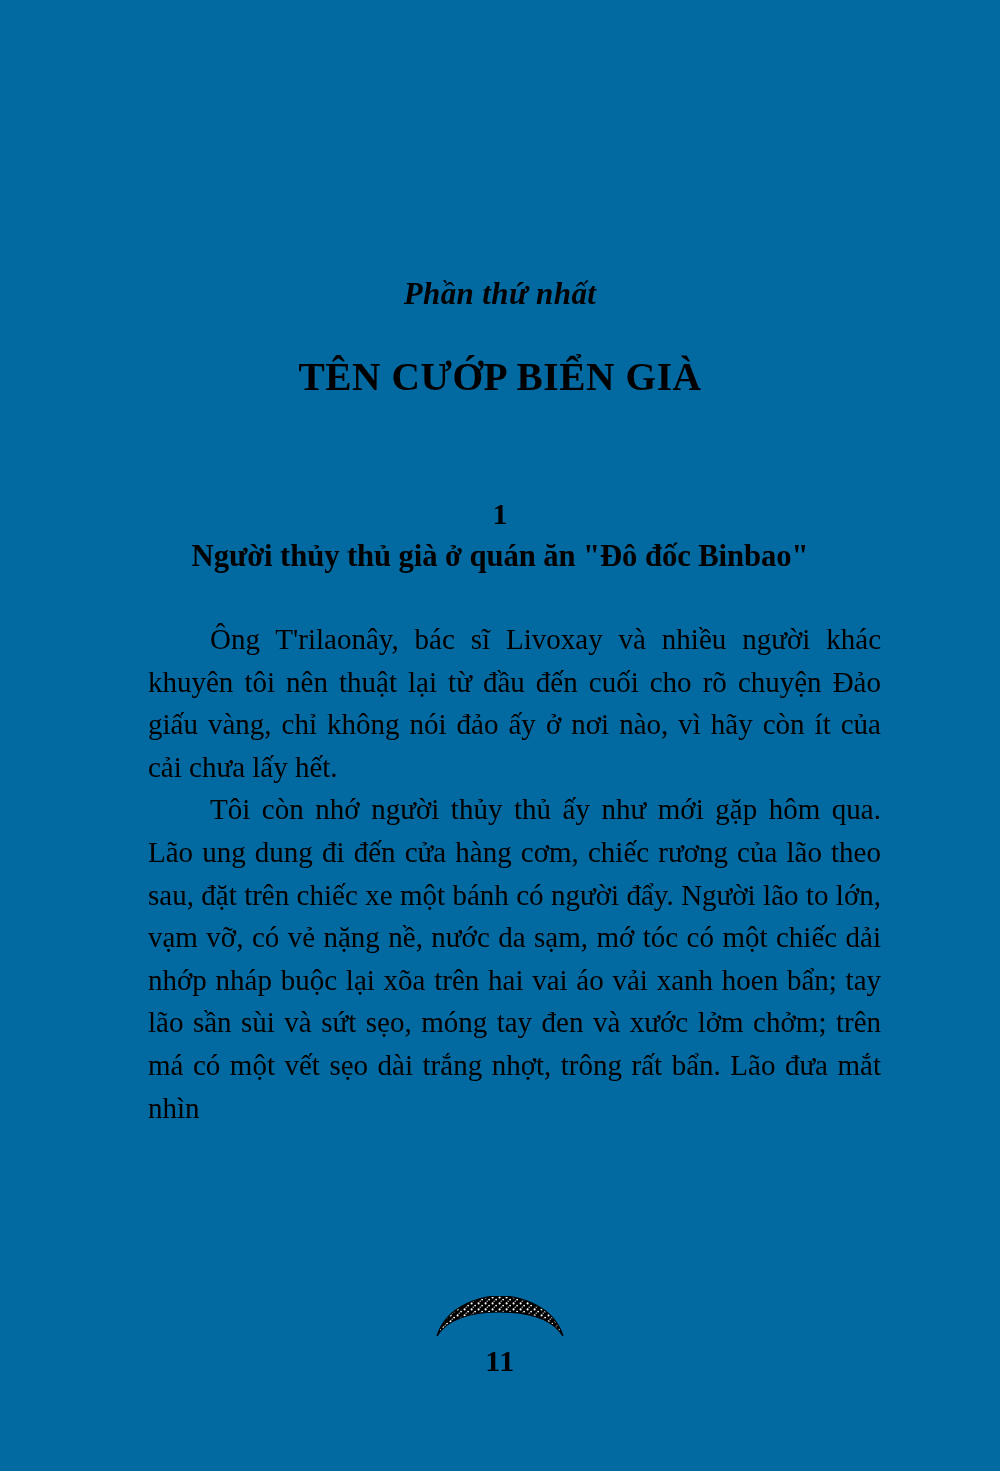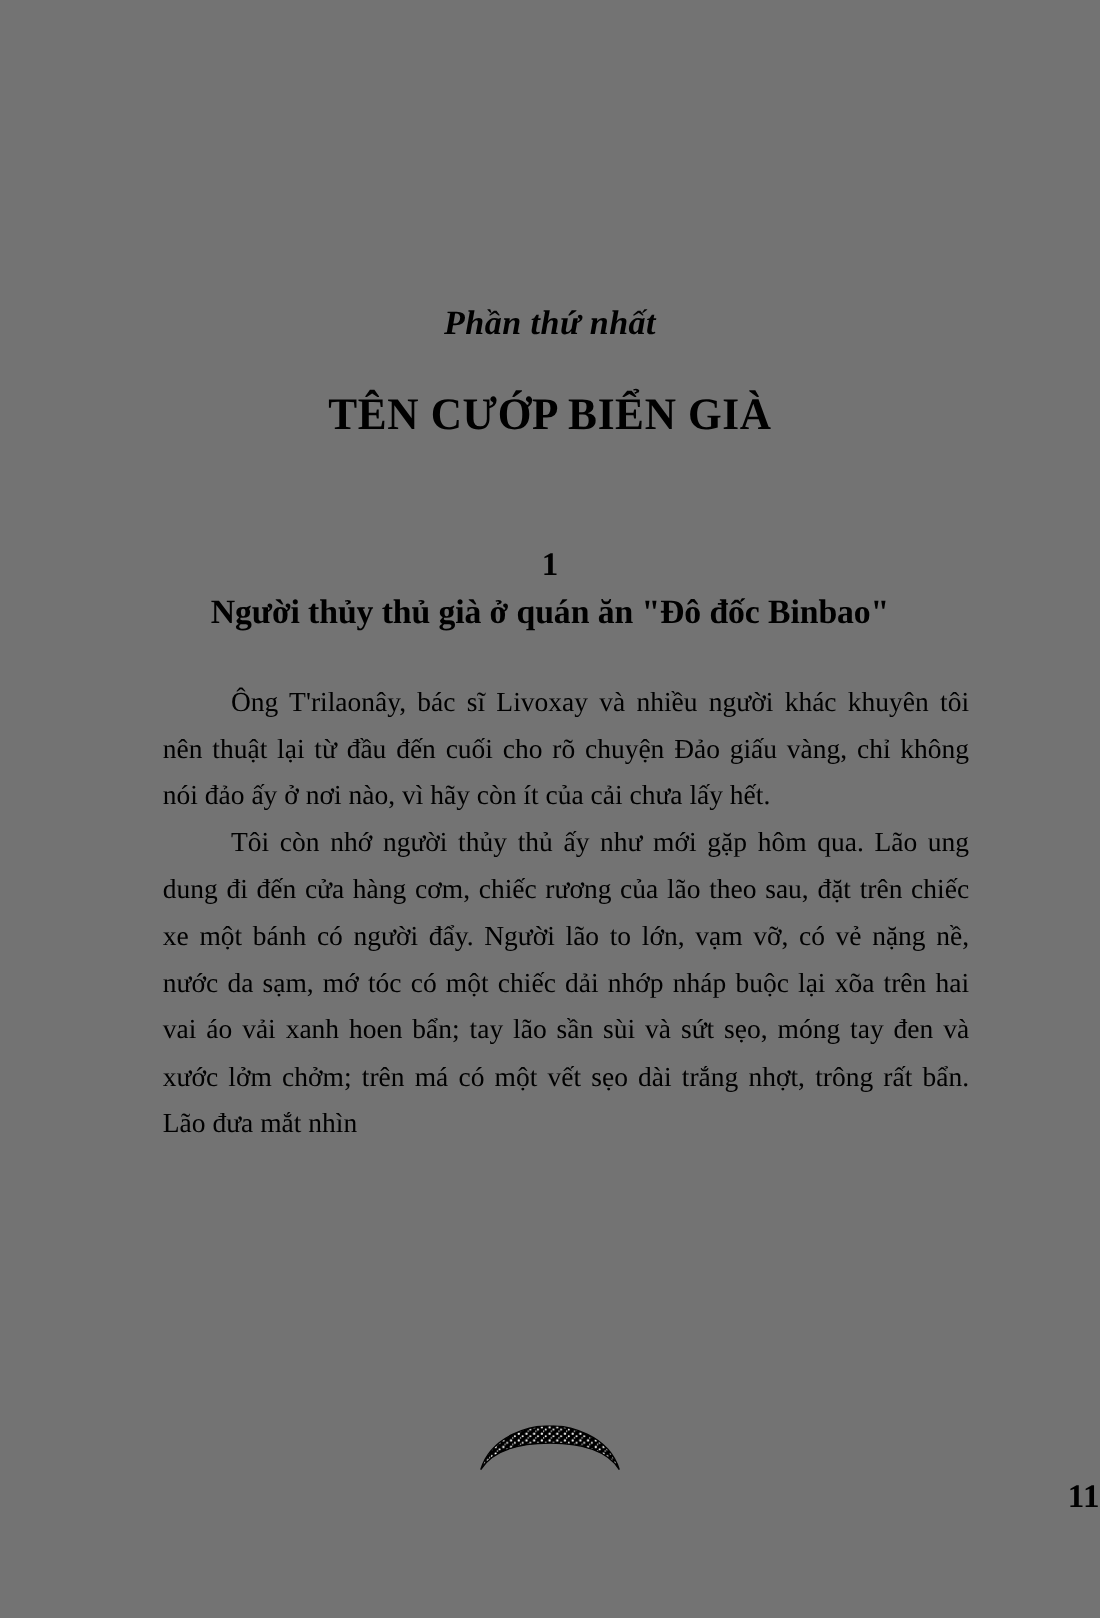--- a/index.html
+++ b/index.html
@@ -7,21 +7,21 @@
     margin: 0;
     padding: 0;
     background: #ffffff;
   }
 
   .page {
     position: relative;
     width: 1000px;
     height: 1471px;
     margin: 0 auto;
-    background: #737373;
+    background: #0369a1;
     overflow: hidden;
     font-family: "Liberation Serif", "DejaVu Serif", serif;
     color: #000000;
     -webkit-font-smoothing: antialiased;
   }
 
   
   .part-heading {
     position: absolute;
     left: 0;
@@ -68,38 +68,38 @@
     letter-spacing: -0.1px;
     transform: scaleX(0.99);
   }
 
   
   .body-text {
     position: absolute;
     left: 148px;
     top: 618px;
     width: 733px;
-    font-size: 25px;
+    font-size: 29px;
     line-height: 42.6px;
     text-align: justify;
     text-justify: inter-word;
   }
 
   .body-text p {
     margin: 0;
     text-indent: 62px;
   }
 
   
   .footer {
     position: absolute;
     left: 0;
     right: 0;
     top: 1296px;
-    text-align: right;
+    text-align: center;
   }
 
   .ornament {
     display: block;
     margin: 0 auto;
     width: 130px;
     height: 46px;
   }
 
   .page-number {

